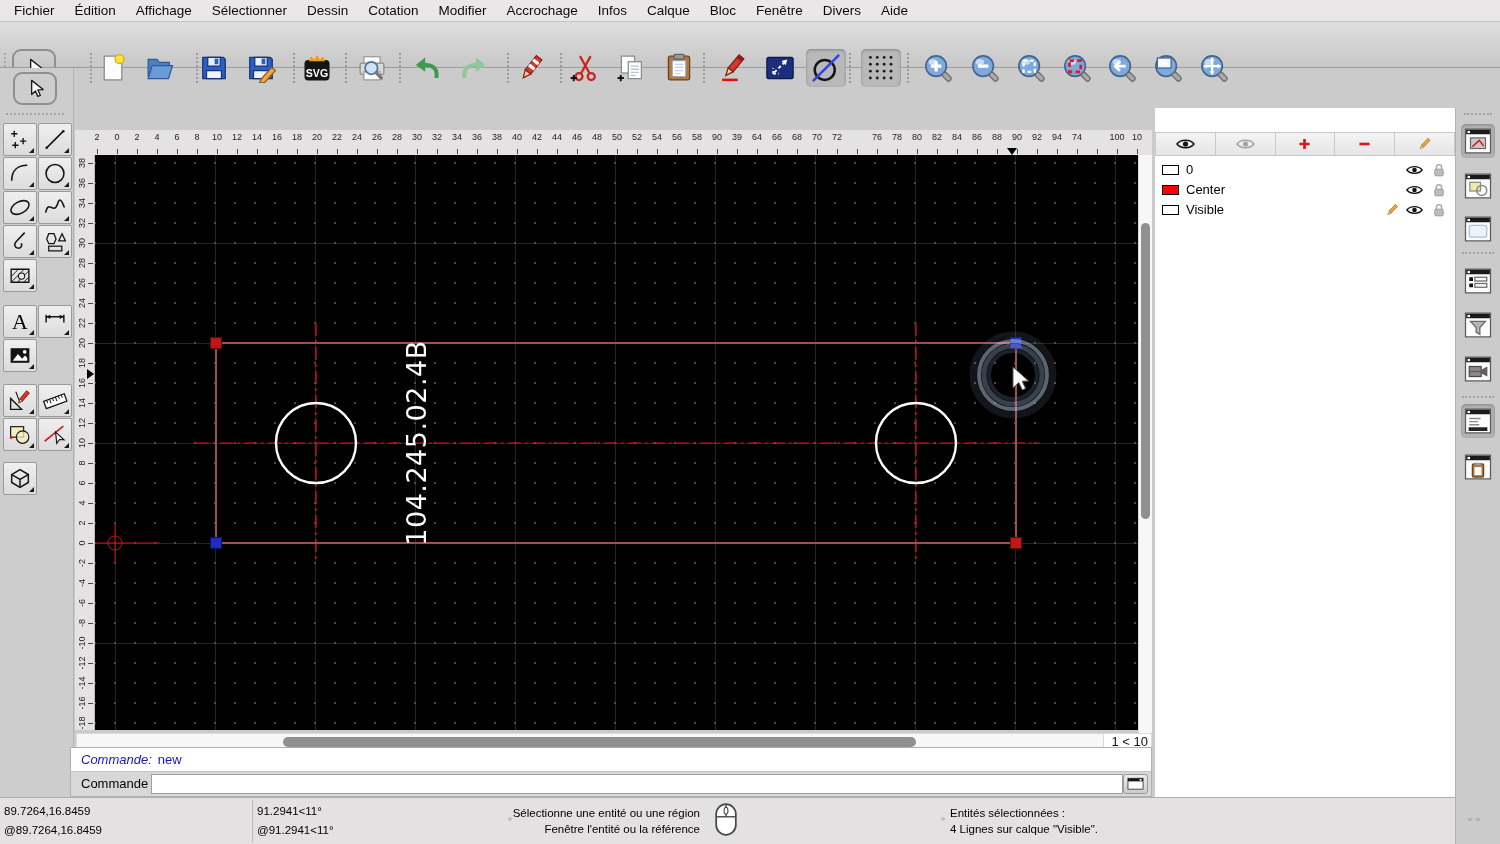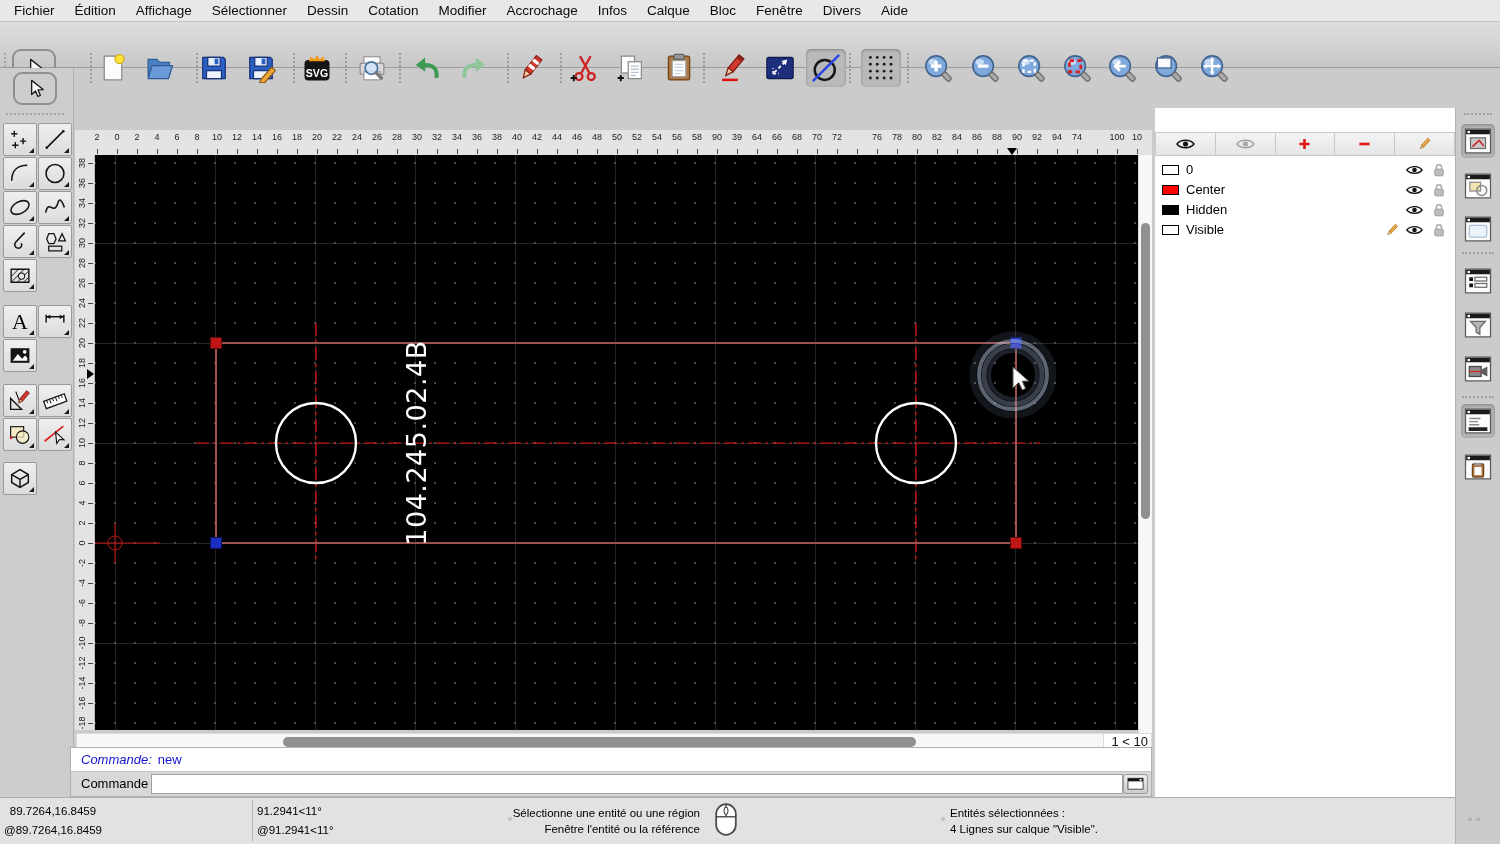--- a/index.html
+++ b/index.html
@@ -121,21 +121,21 @@
             padding:2px;border-radius:5px;}
   .dock-btn.pressed{background:#b3b3b3;box-shadow:inset 0 1px 3px rgba(0,0,0,.25);}
   .dock-sep{position:absolute;left:6px;width:32px;border-top:2px dotted #a2a2a2;}
   .dock-handle{position:absolute;left:8px;top:5px;width:28px;border-top:2px dotted #a2a2a2;}
   .dock-handle2{position:absolute;left:12px;top:710px;width:12px;border-top:3px dotted #b5b3b3;}
 
   
   #statusbar{position:absolute;left:0;top:797px;width:1455px;height:47px;background:#e3e1e1;
              border-top:1px solid #aeaeae;font-size:11.5px;color:#000;}
   .sb-div{position:absolute;left:252px;top:2px;bottom:2px;width:1px;background:#b8b8b8;}
-  #sb-coord{position:absolute;left:4px;top:4px;line-height:19px;text-align:center;}
+  #sb-coord{position:absolute;left:4px;top:4px;line-height:19px;}
   #sb-polar{position:absolute;left:257px;top:4px;line-height:19px;}
   #sb-hint{position:absolute;left:420px;top:7px;width:280px;text-align:right;line-height:16px;}
   #sb-mouse{position:absolute;left:714px;top:3px;width:24px;height:37px;}
   #sb-mouse svg{width:100%;height:100%;display:block;}
   #sb-sel{position:absolute;left:950px;top:7px;line-height:16px;}
   .sb-dot{position:absolute;width:4px;height:4px;border-radius:2px;background:#c3c1c1;}
 </style>
 </head>
 <body>
 
@@ -880,36 +880,20 @@
             </svg>
           </span>
           <span class="layer-lock">
             <svg viewBox="0 0 12 14" xmlns="http://www.w3.org/2000/svg">
               <path d="M3.4 6.2V4.4a2.6 2.6 0 0 1 5.2 0v1.8" fill="none" stroke="#ababab" stroke-width="1.5"></path>
               <rect x="1.8" y="6.2" width="8.4" height="6.6" rx="1" fill="#bdbdbd" stroke="#9a9a9a"></rect>
             </svg>
           </span>
         </div>
         <div class="layer-row">
-          <span class="layer-swatch" style="background:#000000"></span>
-          <span class="layer-name">Hidden</span>
-          <span class="layer-eye">
-            <svg viewBox="0 0 20 12" xmlns="http://www.w3.org/2000/svg">
-              <path d="M1 6C5 .8 15 .8 19 6 15 11.2 5 11.2 1 6Z" fill="none" stroke="#141414" stroke-width="1.5"></path>
-              <circle cx="10" cy="6" r="2.7" fill="#141414"></circle>
-            </svg>
-          </span>
-          <span class="layer-lock">
-            <svg viewBox="0 0 12 14" xmlns="http://www.w3.org/2000/svg">
-              <path d="M3.4 6.2V4.4a2.6 2.6 0 0 1 5.2 0v1.8" fill="none" stroke="#ababab" stroke-width="1.5"></path>
-              <rect x="1.8" y="6.2" width="8.4" height="6.6" rx="1" fill="#bdbdbd" stroke="#9a9a9a"></rect>
-            </svg>
-          </span>
-        </div>
-        <div class="layer-row">
           <span class="layer-swatch" style="background:#FFFFFF"></span>
           <span class="layer-name">Visible</span>
           <span class="layer-pencil">
             <svg viewBox="0 0 16 16" xmlns="http://www.w3.org/2000/svg">
               <g transform="rotate(43 8 8)">
                 <rect x="6.4" y="0.6" width="3.4" height="10.4" fill="#f0a43c" stroke="#96691c" stroke-width="0.7"></rect>
                 <path d="M6.4 11h3.4L8.1 15.2z" fill="#f7dcab" stroke="#96691c" stroke-width="0.7"></path>
               </g>
             </svg>
           </span>

